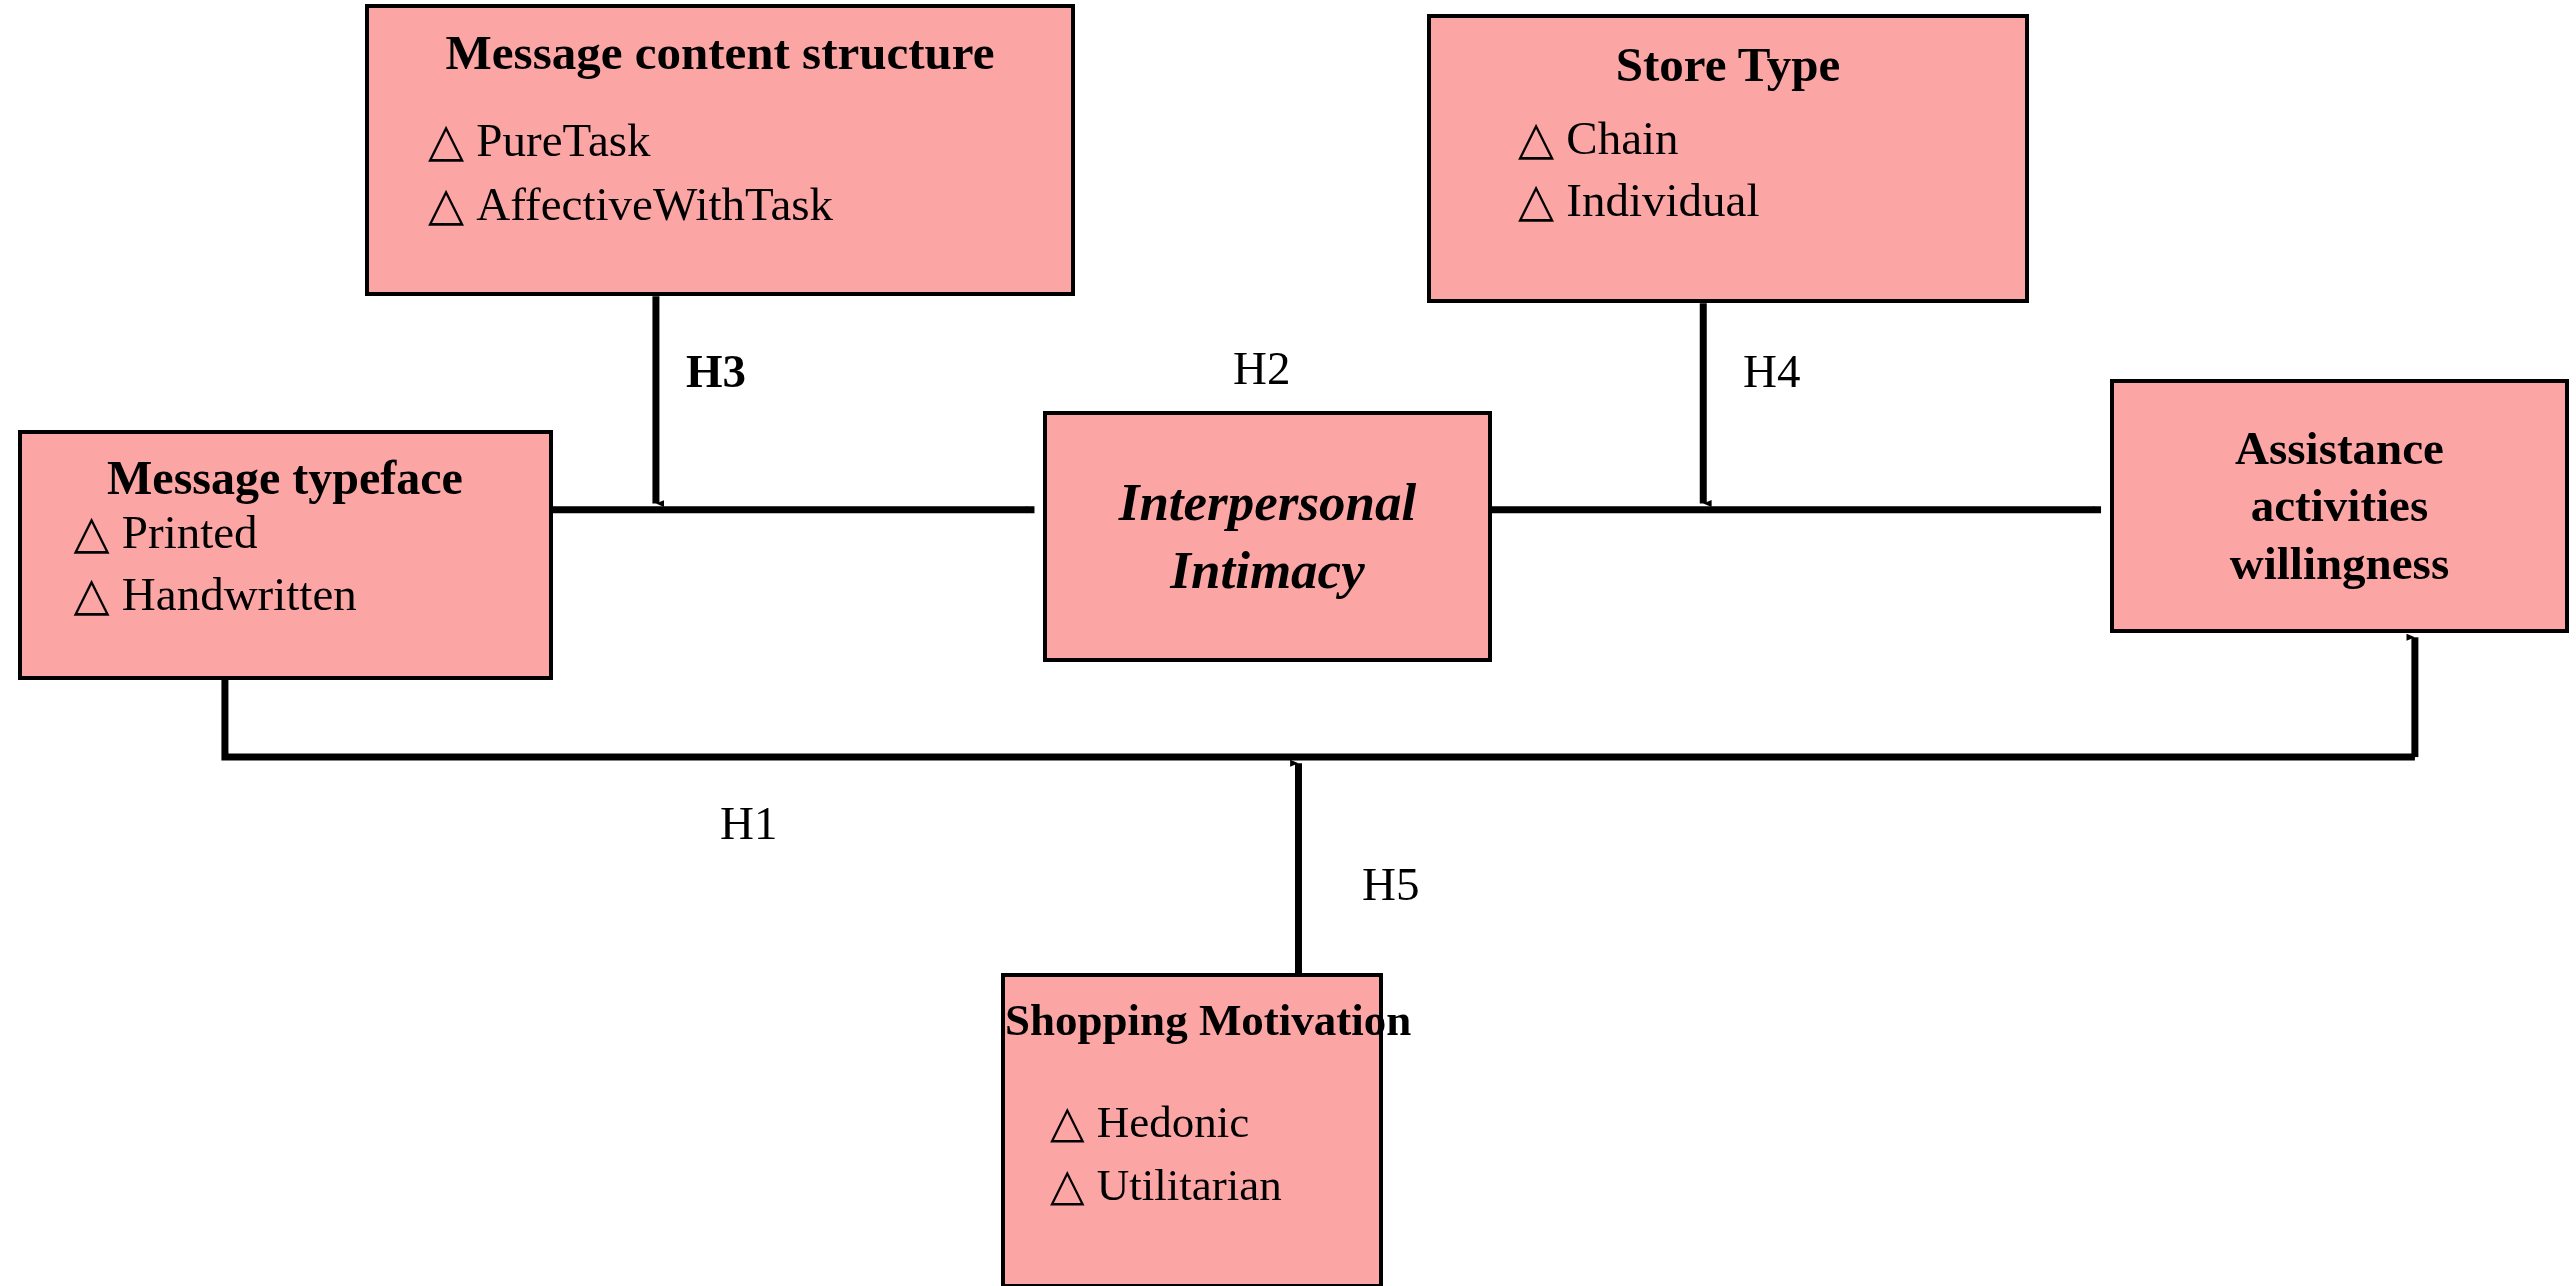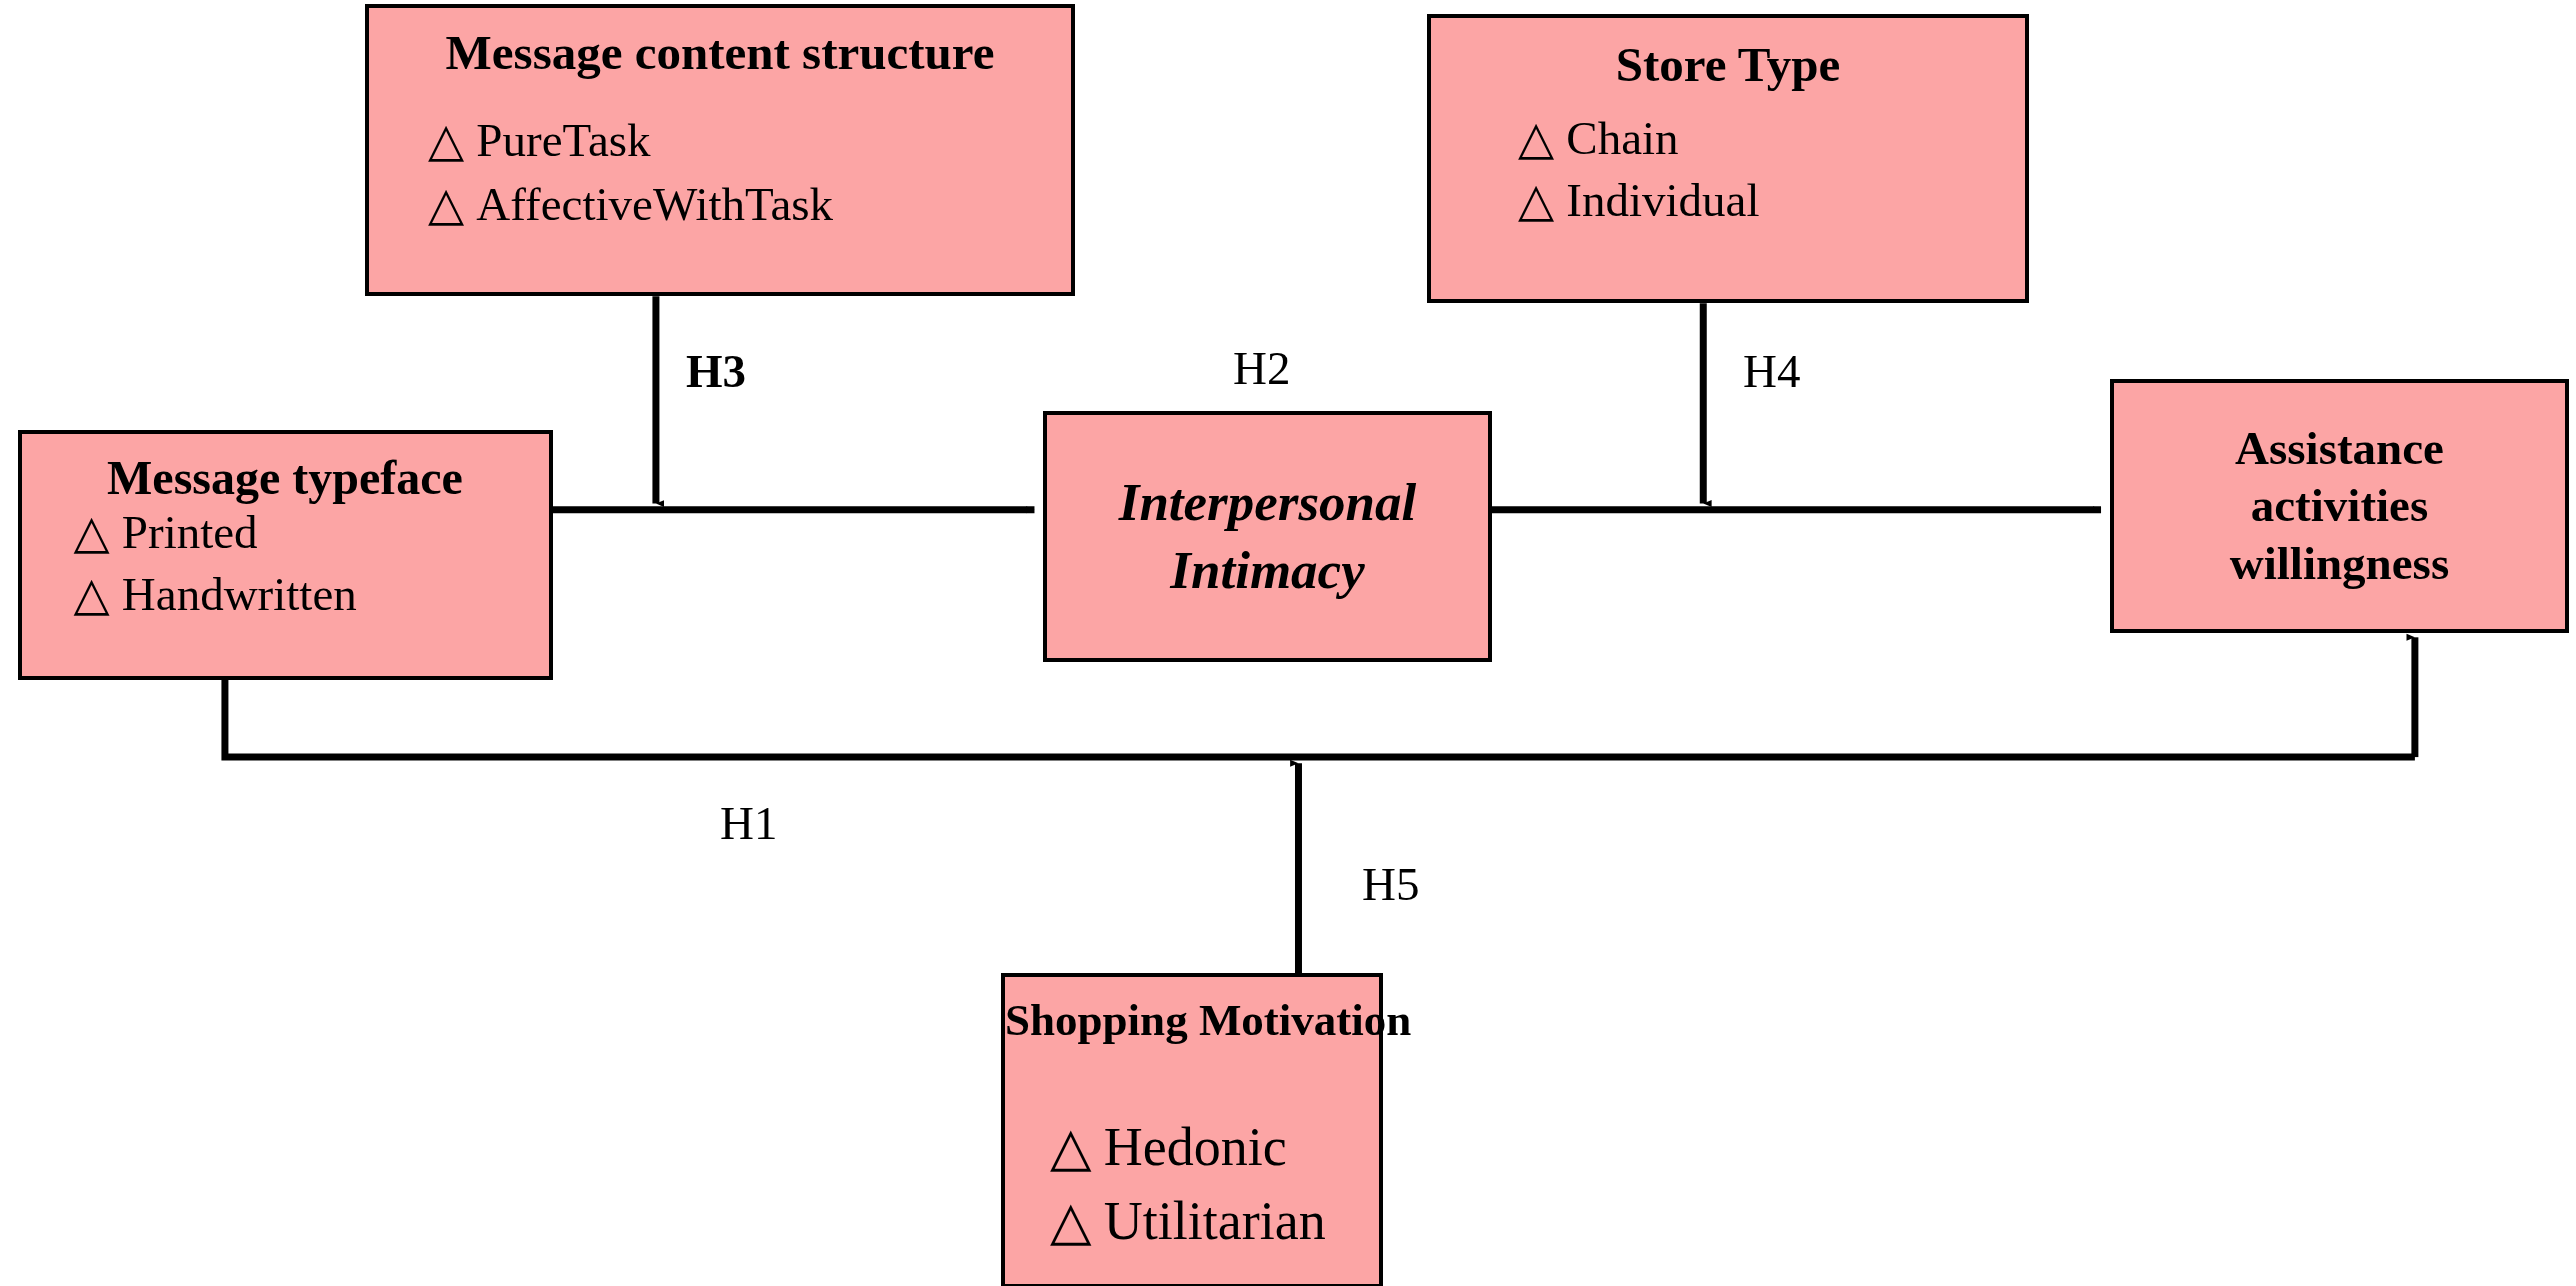--- a/index.html
+++ b/index.html
@@ -97,21 +97,21 @@
   #node-assistance-activities-willingness .node-title {
     font-size: 47px; line-height: 1.22;
   }
 
   #node-shopping-motivation {
     left: 1001px; top: 973px; width: 382px; height: 315px;
     padding: 19px 0 0 0;
   }
   #node-shopping-motivation .node-title { font-size: 45px; }
   #node-shopping-motivation .opt-list {
-    margin-top: 71px; padding-left: 45px; font-size: 54px;
+    margin-top: 51px; padding-left: 45px; font-size: 45px;
   }
   #node-shopping-motivation .opt { margin-bottom: 10.5px; }
 
   
   .hlabel {
     position: absolute;
     font-size: 47px;
     line-height: 1;
     white-space: nowrap;
     z-index: 3;

